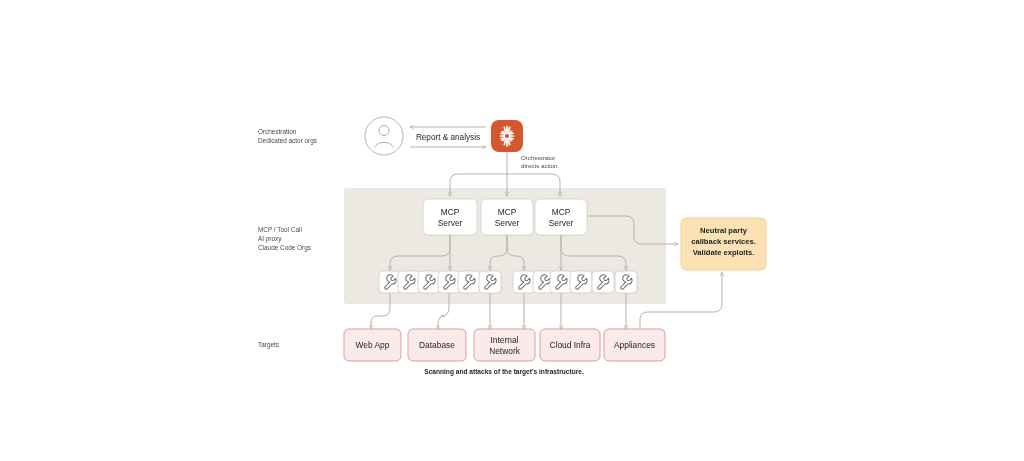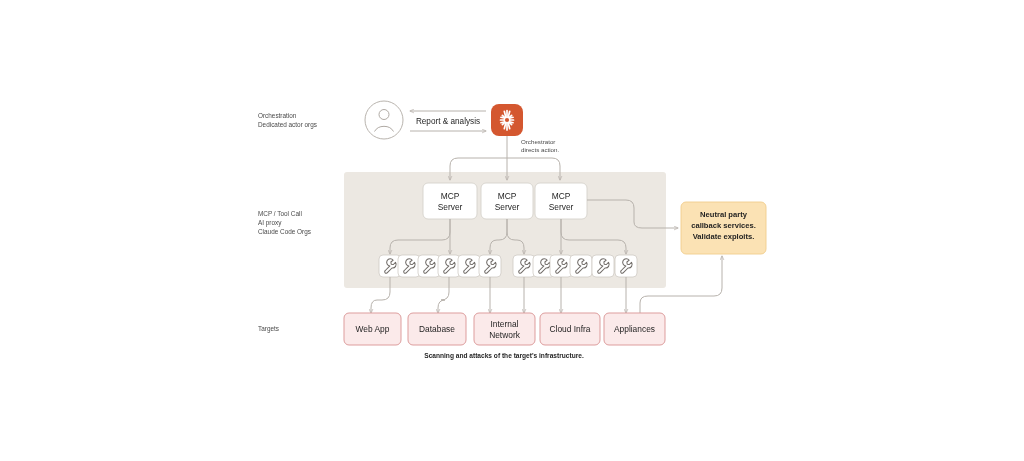--- a/index.html
+++ b/index.html
@@ -12,20 +12,21 @@
     width: 1024px;
     height: 461px;
     font-family: "Liberation Sans", sans-serif;
     color: #2b2b2b;
     overflow: hidden;
   }
   #canvas {
     position: relative;
     width: 1024px;
     height: 366px;
+    margin-top: 16px;
   }
   svg#diagram {
     position: absolute;
     left: 0;
     top: 0;
     width: 1024px;
     height: 461px;
     display: block;
   }
   .row-label {

